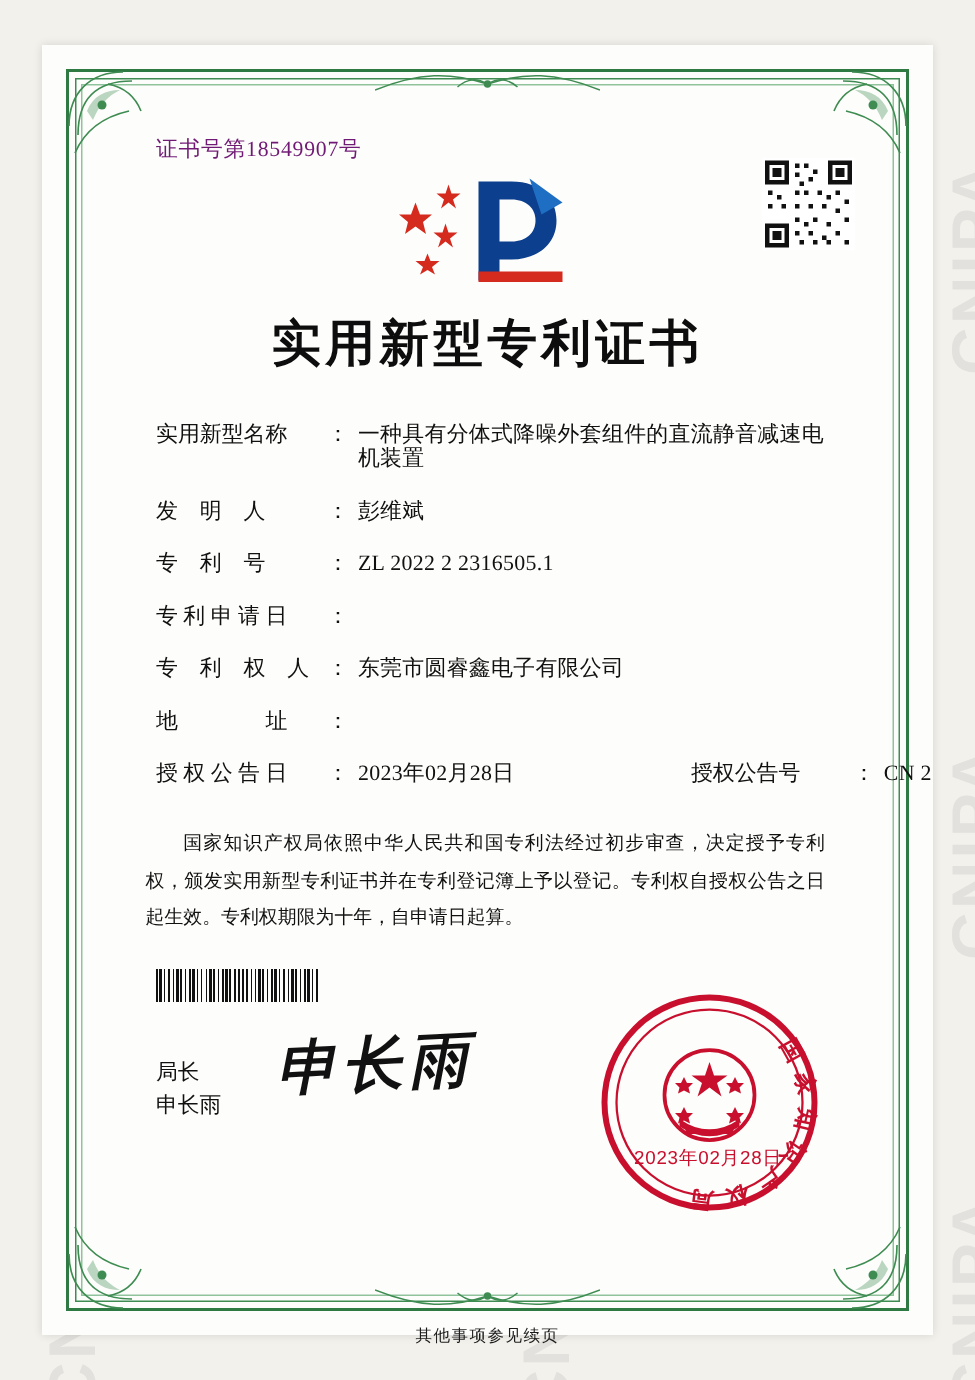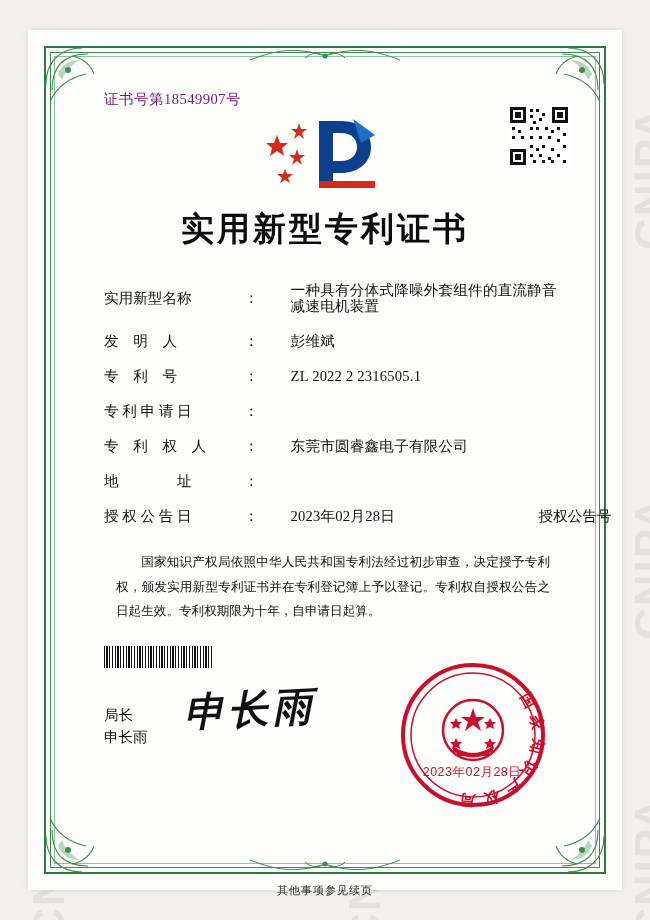--- a/index.html
+++ b/index.html
@@ -131,23 +131,22 @@
   .fields {
     margin-top: 30px;
     margin-left: 28px;
     margin-right: 10px;
     font-size: 14.6px;
     color: #111;
     line-height: 1.1;
   }
   .row {
     display: flex;
-    align-items: center;
+    align-items: flex-start;
     margin-bottom: 19px;
-    gap: 26px;
   }
   .lbl {
     width: 112px;
     flex: 0 0 112px;
     display: flex;
     justify-content: space-between;
     letter-spacing: 0;
   }
   .colon {
     flex: 0 0 auto;
@@ -160,21 +159,21 @@
   .row.dual .val { flex: 0 0 auto; width: 222px; }
   .lbl2 {
     flex: 0 0 auto;
     width: 106px;
     display: flex;
     justify-content: space-between;
   }
 
   .paras {
     margin-top: 26px;
-    margin-left: 40px;
+    margin-left: 21px;
     margin-right: 24px;
     font-size: 12.6px;
     line-height: 1.95;
     color: #111;
     text-align: justify;
   }
   .paras p {
     margin: 0 0 8px 0;
     text-indent: 2em;
   }

